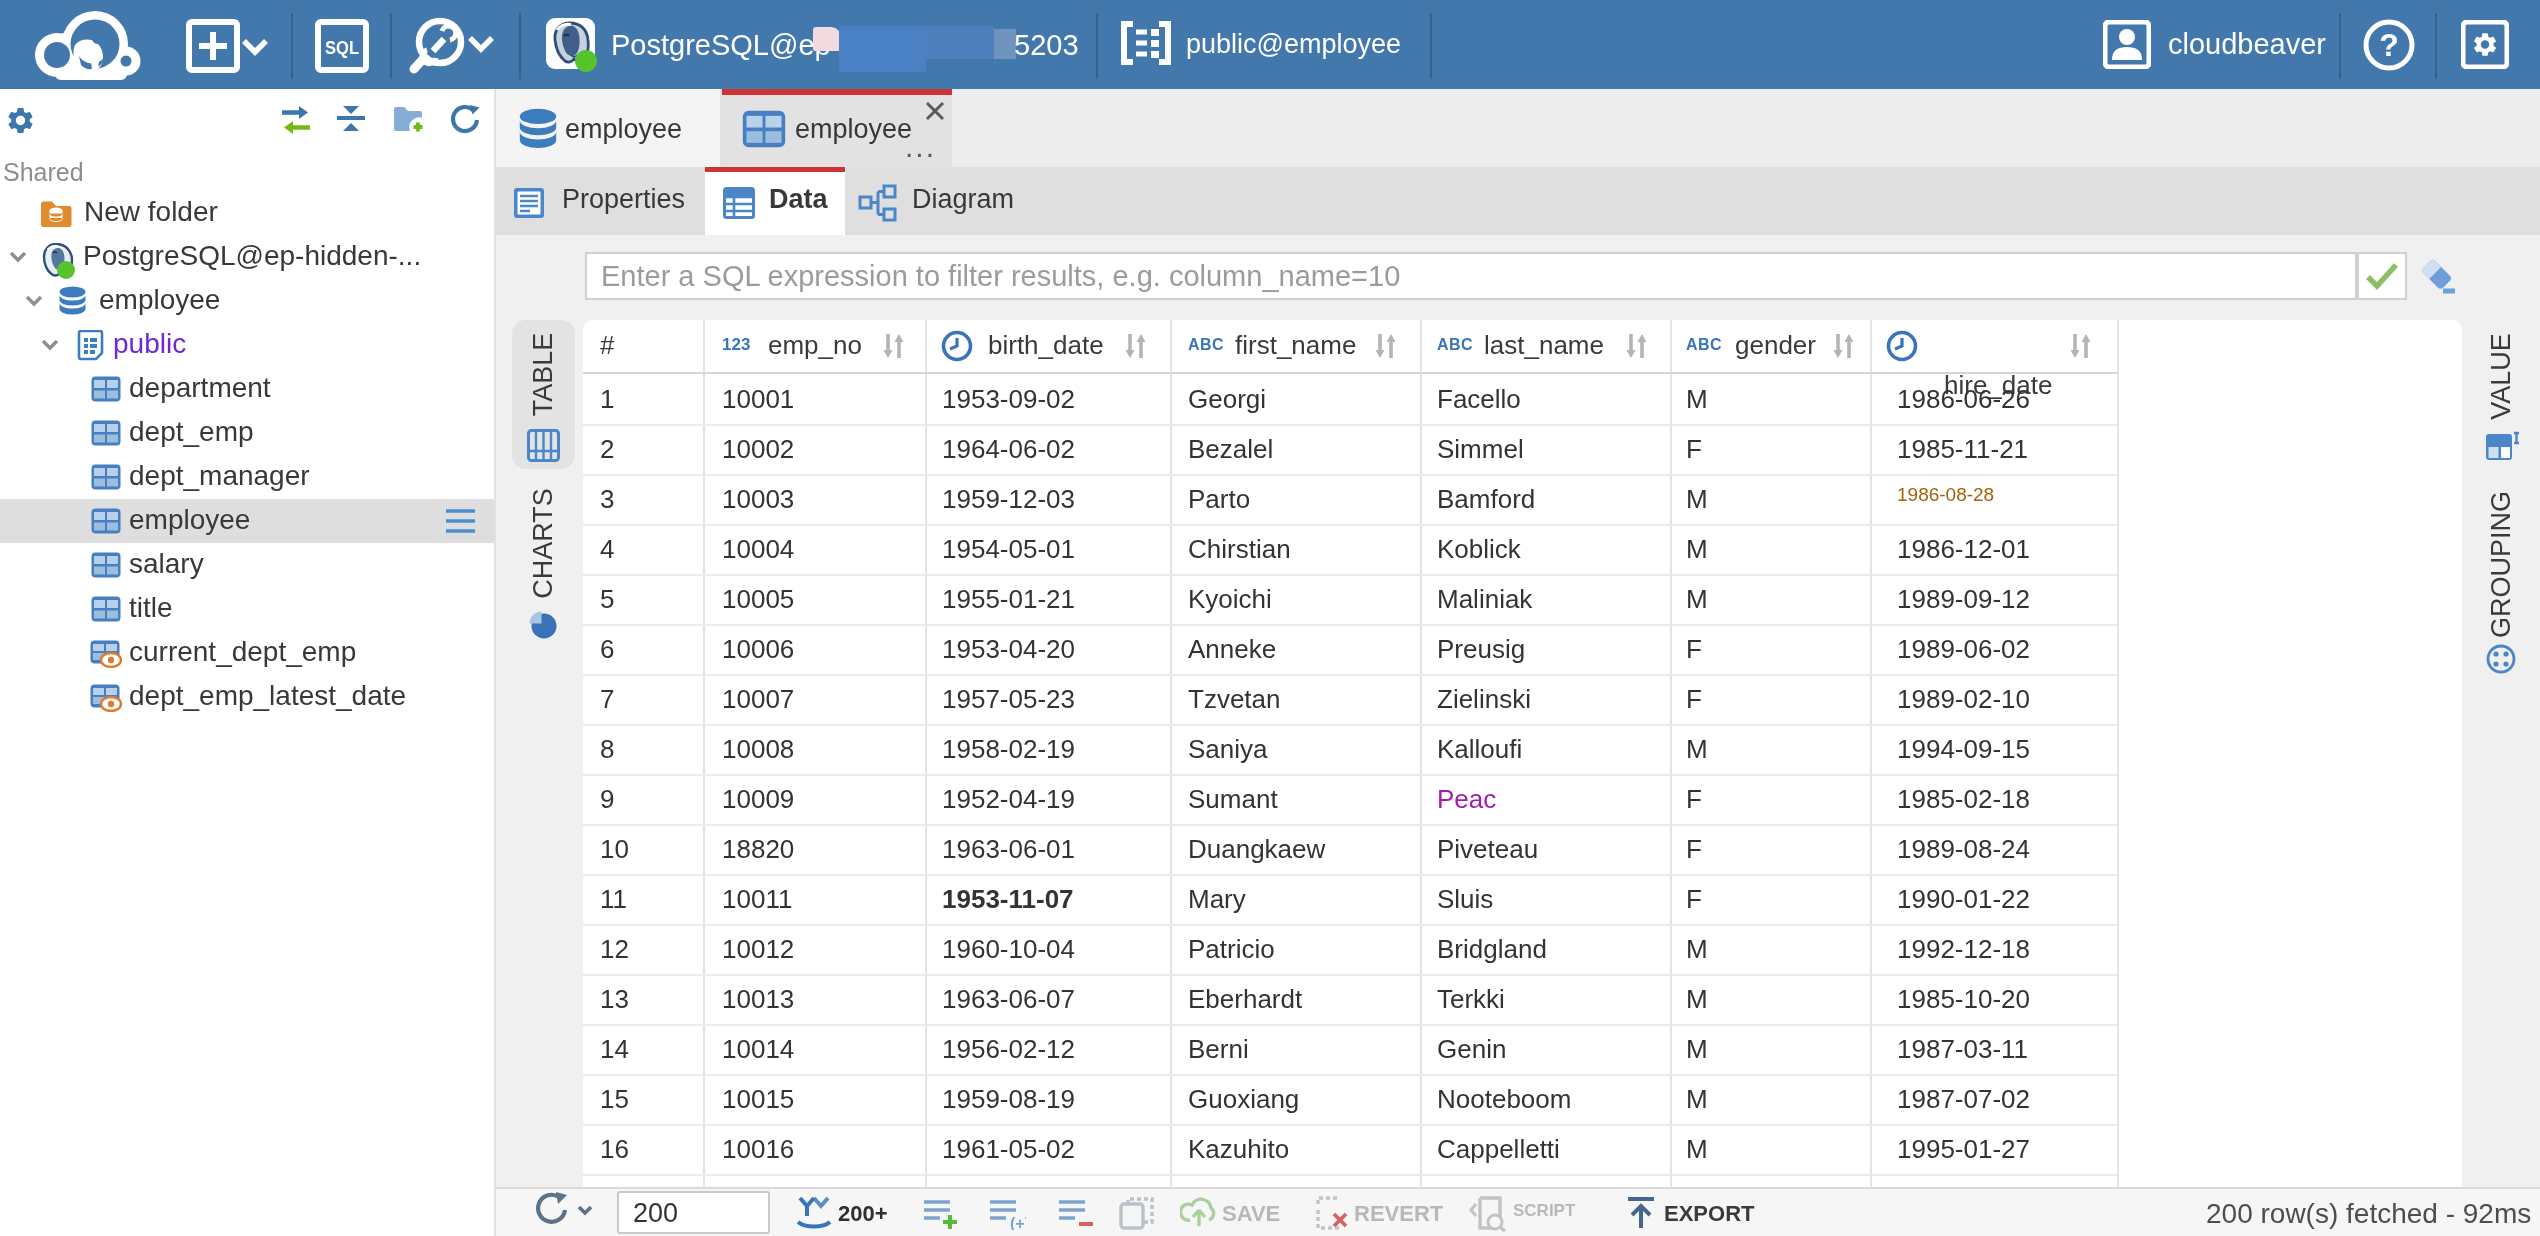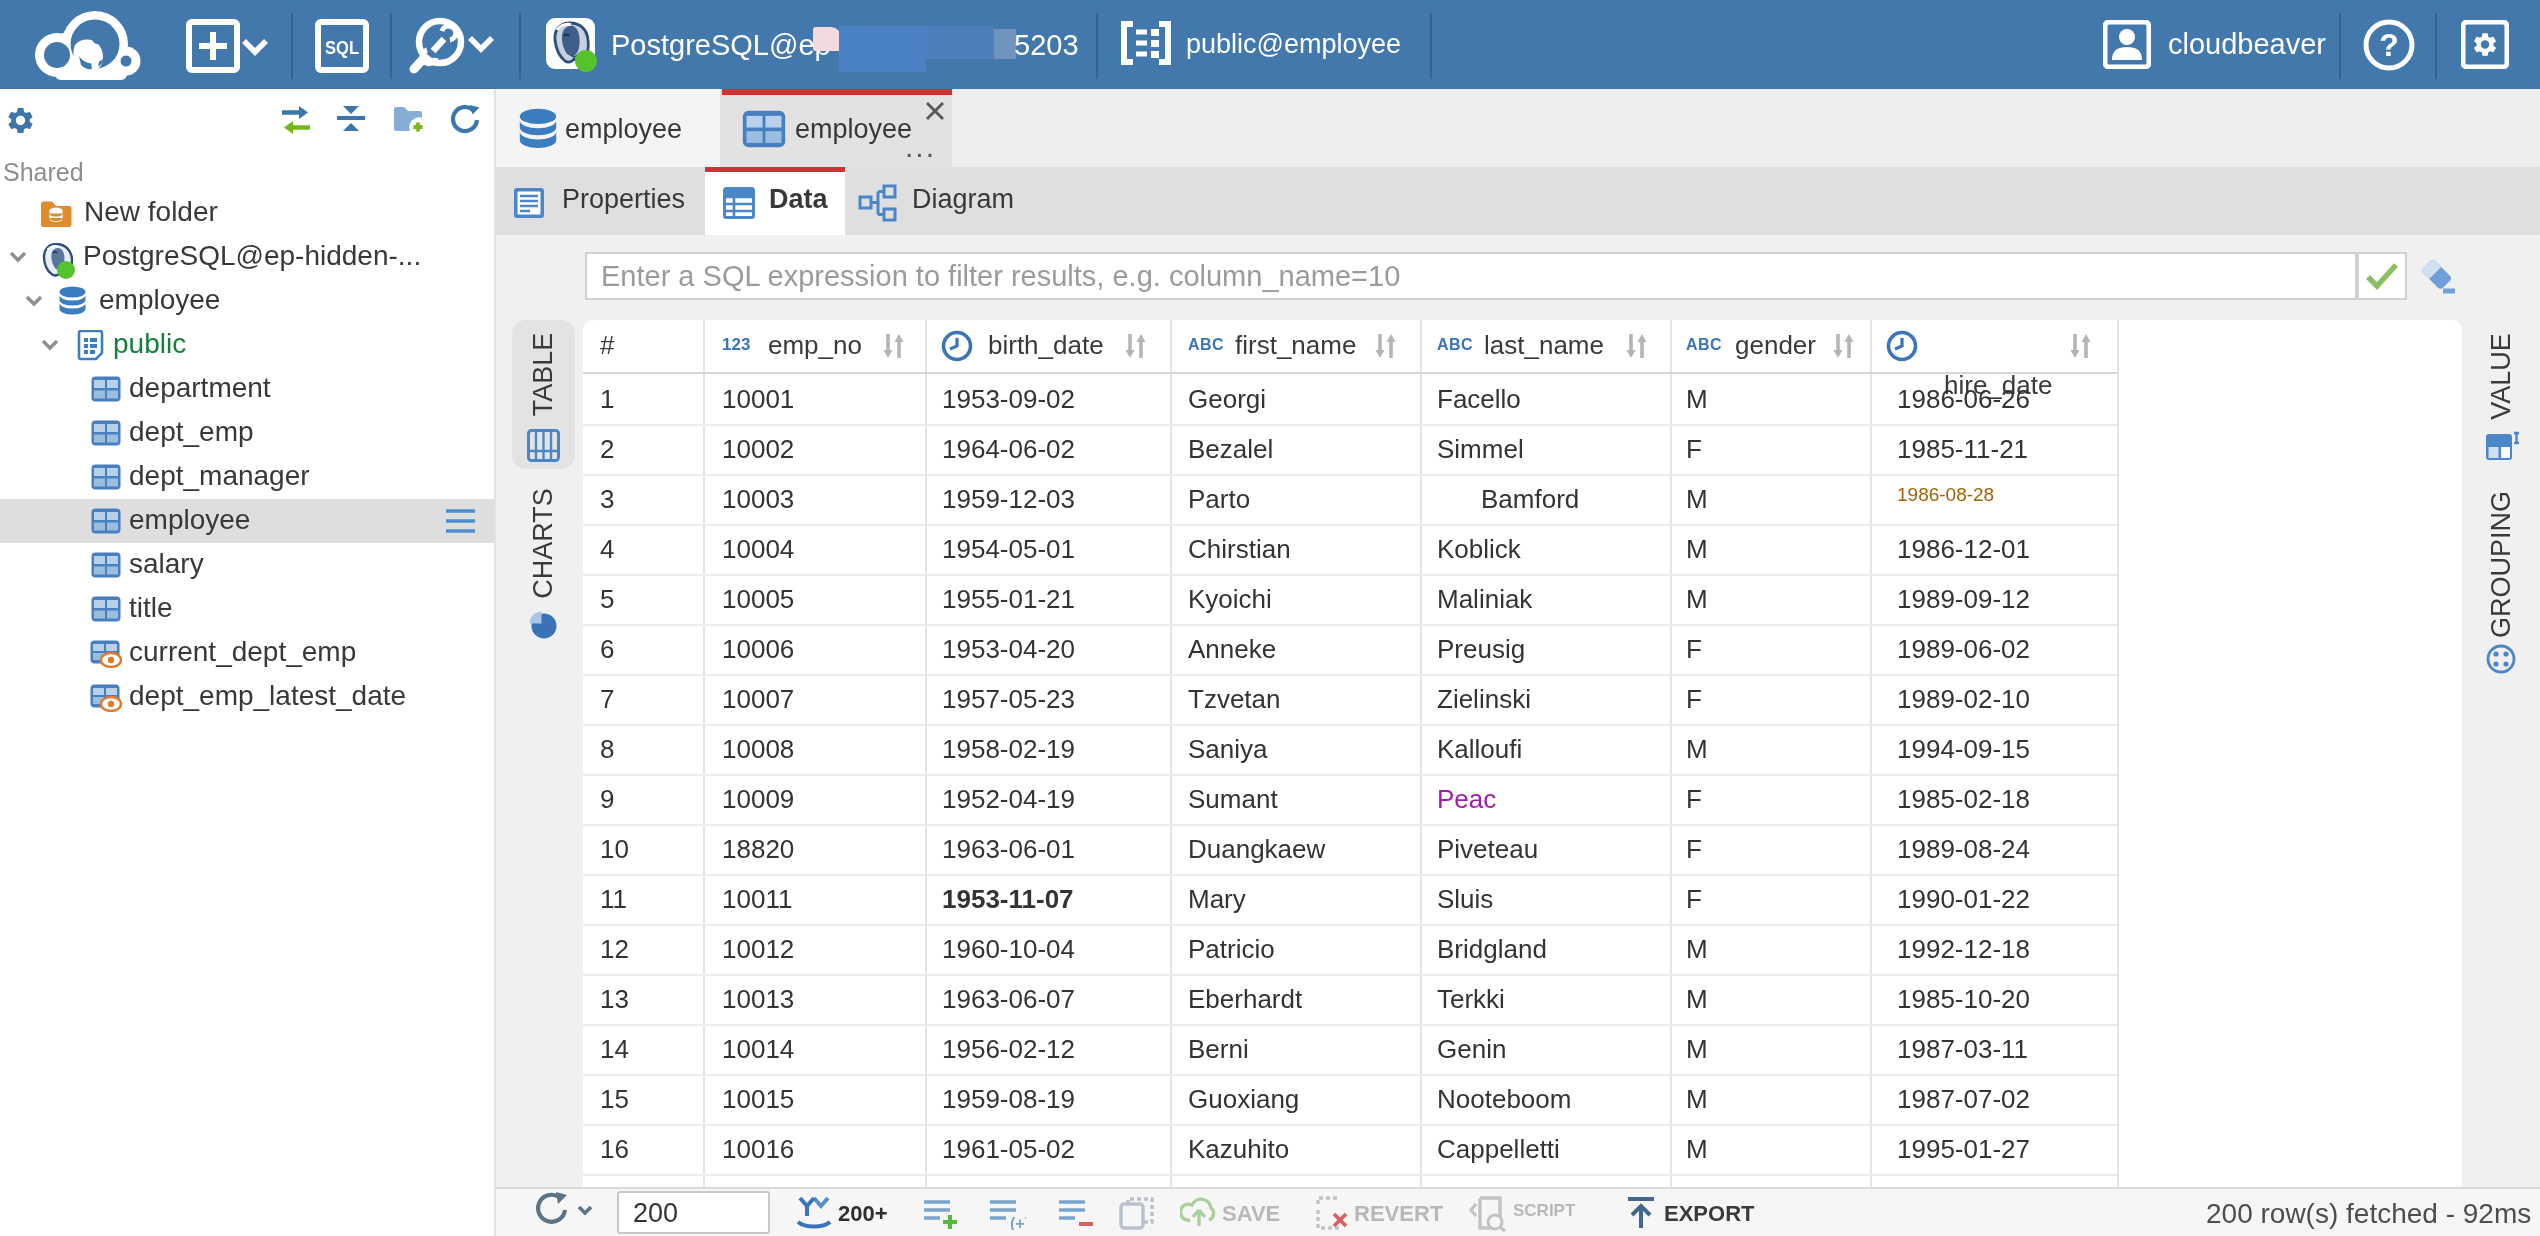--- a/index.html
+++ b/index.html
@@ -165,21 +165,21 @@
  <path d="M 2 3 a2 2 0 0 1 2 -2 h 19 a2 2 0 0 1 2 2 v 20 l -6 6 h -15 a2 2 0 0 1 -2 -2 Z" fill="#fff" stroke="#3c7dc0" stroke-width="2.6"></path>
  <g fill="#3c7dc0">
       <rect x="7" y="8" width="4" height="4"></rect>
       <rect x="13" y="8" width="7" height="4"></rect>
  <rect x="7" y="14" width="4" height="4"></rect>
       <rect x="13" y="14" width="7" height="4"></rect>
  <rect x="7" y="20" width="4" height="4"></rect>
       <rect x="13" y="20" width="5" height="4"></rect>
     </g>
 </svg>
-<div class="txt" style="left:113px;top:328px;font-size:28px;color:#15803d;font-weight:normal;">public</div>
+<div class="txt" style="left:113px;top:328px;font-size:28px;color:#6d28d9;font-weight:normal;">public</div>
 <svg class="abs" style="left:91px;top:376px;" width="30" height="26" viewBox="0 0 30 26">
  <rect x="0.5" y="0.5" width="29" height="25" rx="4" fill="#477fc0"></rect>
  <rect x="3" y="4" width="11" height="8" fill="#b9d0ea"></rect>
  <rect x="16" y="4" width="11" height="8" fill="#b9d0ea"></rect>
  <rect x="3" y="14.5" width="11" height="8" fill="#9cbede"></rect>
  <rect x="16" y="14.5" width="11" height="8" fill="#9cbede"></rect>
 </svg>
 <div class="txt" style="left:129px;top:372px;font-size:28px;color:#383838;font-weight:normal;">department</div>
 <svg class="abs" style="left:91px;top:420px;" width="30" height="26" viewBox="0 0 30 26">
  <rect x="0.5" y="0.5" width="29" height="25" rx="4" fill="#477fc0"></rect>
@@ -432,21 +432,21 @@
 <div class="txt" style="left:722px;top:434px;font-size:26px;color:#333;font-weight:normal;">10002</div>
 <div class="txt" style="left:942px;top:434px;font-size:26px;color:#333;font-weight:normal;">1964-06-02</div>
 <div class="txt" style="left:1188px;top:434px;font-size:26px;color:#333;font-weight:normal;">Bezalel</div>
 <div class="txt" style="left:1437px;top:434px;font-size:26px;color:#333;font-weight:normal;">Simmel</div>
 <div class="txt" style="left:1686px;top:434px;font-size:26px;color:#333;font-weight:normal;">F</div>
 <div class="txt" style="left:1897px;top:434px;font-size:26px;color:#333;font-weight:normal;">1985-11-21</div>
 <div class="txt" style="left:600px;top:484px;font-size:26px;color:#333;font-weight:normal;">3</div>
 <div class="txt" style="left:722px;top:484px;font-size:26px;color:#333;font-weight:normal;">10003</div>
 <div class="txt" style="left:942px;top:484px;font-size:26px;color:#333;font-weight:normal;">1959-12-03</div>
 <div class="txt" style="left:1188px;top:484px;font-size:26px;color:#333;font-weight:normal;">Parto</div>
-<div class="txt" style="left:1437px;top:484px;font-size:26px;color:#333;font-weight:normal;margin-left:44px;">Bamford</div>
+<div class="txt" style="left:1437px;top:484px;font-size:26px;color:#333;font-weight:normal;">Bamford</div>
 <div class="txt" style="left:1686px;top:484px;font-size:26px;color:#333;font-weight:normal;">M</div>
 <div class="txt" style="left:1897px;top:484px;font-size:19px;color:#a16207;font-weight:normal;">1986-08-28</div>
 <div class="txt" style="left:600px;top:534px;font-size:26px;color:#333;font-weight:normal;">4</div>
 <div class="txt" style="left:722px;top:534px;font-size:26px;color:#333;font-weight:normal;">10004</div>
 <div class="txt" style="left:942px;top:534px;font-size:26px;color:#333;font-weight:normal;">1954-05-01</div>
 <div class="txt" style="left:1188px;top:534px;font-size:26px;color:#333;font-weight:normal;">Chirstian</div>
 <div class="txt" style="left:1437px;top:534px;font-size:26px;color:#333;font-weight:normal;">Koblick</div>
 <div class="txt" style="left:1686px;top:534px;font-size:26px;color:#333;font-weight:normal;">M</div>
 <div class="txt" style="left:1897px;top:534px;font-size:26px;color:#333;font-weight:normal;">1986-12-01</div>
 <div class="txt" style="left:600px;top:584px;font-size:26px;color:#333;font-weight:normal;">5</div>

